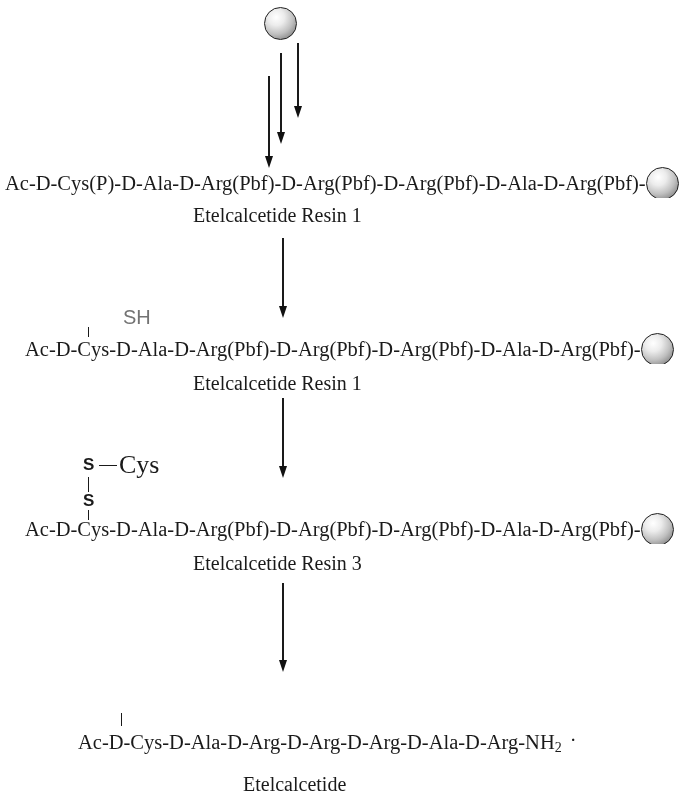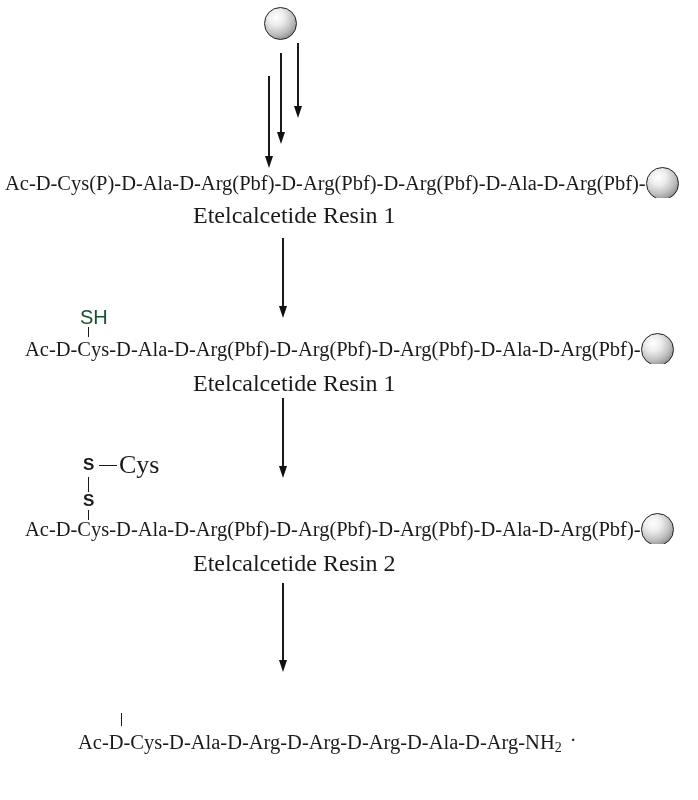--- a/index.html
+++ b/index.html
@@ -29,25 +29,25 @@
   .bond.h{height:1.4px;}
   
   .seq-row{
     position:absolute;white-space:nowrap;line-height:34px;height:34px;
     overflow:hidden;font-size:20.5px;
   }
   .seq-row .seq{display:inline-block;vertical-align:middle;}
   .seq-row sub{font-size:14px;}
   .seq-dot{margin-left:8px;}
   
-  .label{position:absolute;font-size:24px;line-height:24px;white-space:nowrap;}
+  .label{position:absolute;font-size:20px;line-height:24px;white-space:nowrap;}
   
   .sub-sans{
     position:absolute;font-family:"Liberation Sans", sans-serif;
-    font-size:20px;line-height:22px;white-space:nowrap;color:#14532d;
+    font-size:20px;line-height:22px;white-space:nowrap;color:#737373;margin-left:43px;
   }
   .s-small{
     position:absolute;font-family:"Liberation Sans", sans-serif;
     font-size:17px;font-weight:600;line-height:17px;
   }
   .cys-serif{position:absolute;font-size:26px;line-height:23px;}
 </style>
 </head>
 <body>
 
@@ -92,25 +92,26 @@
 
   <div class="s-small" style="left:83px;top:456px;">S</div>
   <div class="bond h" style="left:99px;top:465px;width:18px;"></div>
   <div class="cys-serif" style="left:119px;top:453px;">Cys</div>
   <div class="bond v" style="left:88px;top:477px;height:15px;"></div>
   <div class="s-small" style="left:83px;top:492px;">S</div>
   <div class="bond v" style="left:88px;top:510px;height:10px;"></div>
   <div class="seq-row" style="left:25px;top:510px;width:673px;">
     <span class="seq">Ac-D-Cys-D-Ala-D-Arg(Pbf)-D-Arg(Pbf)-D-Arg(Pbf)-D-Ala-D-Arg(Pbf)-</span><span class="bead"></span>
   </div>
-  <div class="label" style="left:193px;top:551px;">Etelcalcetide Resin 2</div>
+  <div class="label" style="left:193px;top:551px;">Etelcalcetide Resin 3</div>
 
   <div class="arrow" style="left:278px;top:583px;height:89px;">
     <i class="shaft"></i>
       <i class="head"></i>
   </div>
 
   <div class="bond v" style="left:121px;top:713px;height:13px;"></div>
   <div class="seq-row" style="left:78px;top:723px;width:636px;">
     <span class="seq">Ac-D-Cys-D-Ala-D-Arg-D-Arg-D-Arg-D-Ala-D-Arg-NH</span><sub>2</sub><span class="seq-dot">·</span>
   </div>
+  <div class="label" style="left:243px;top:772px;">Etelcalcetide</div>
 
 </div>
 
 </body></html>

